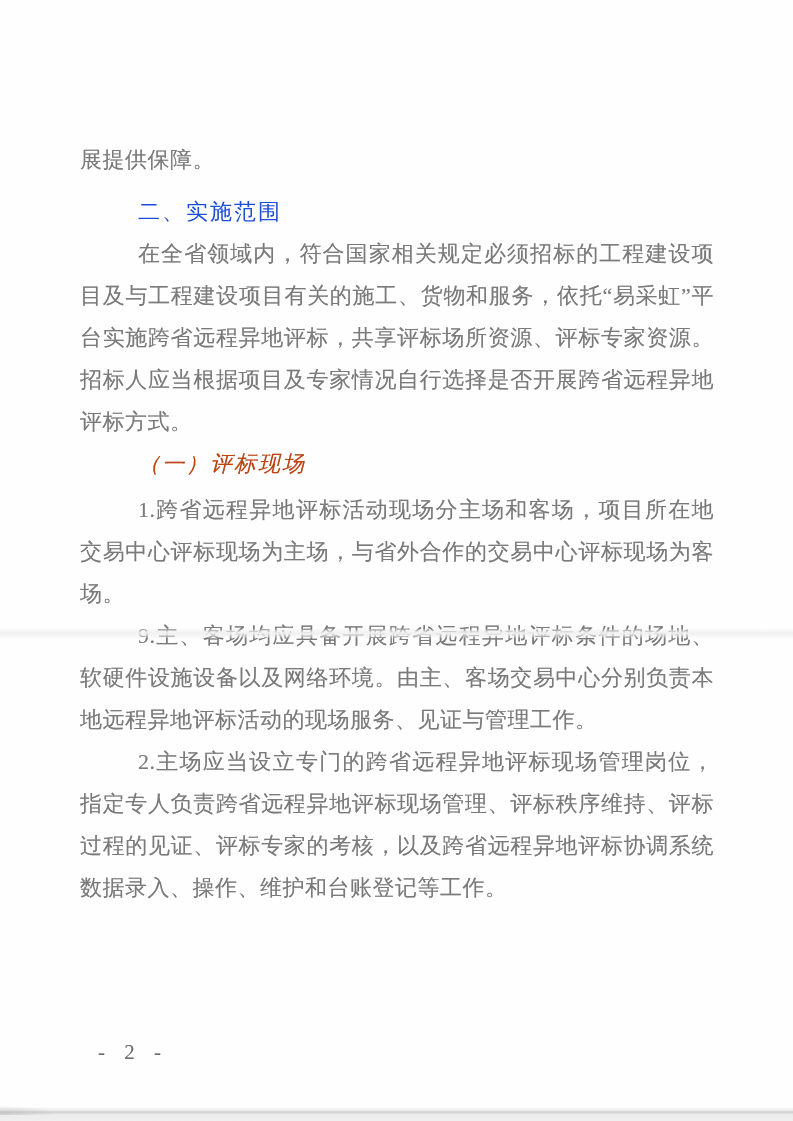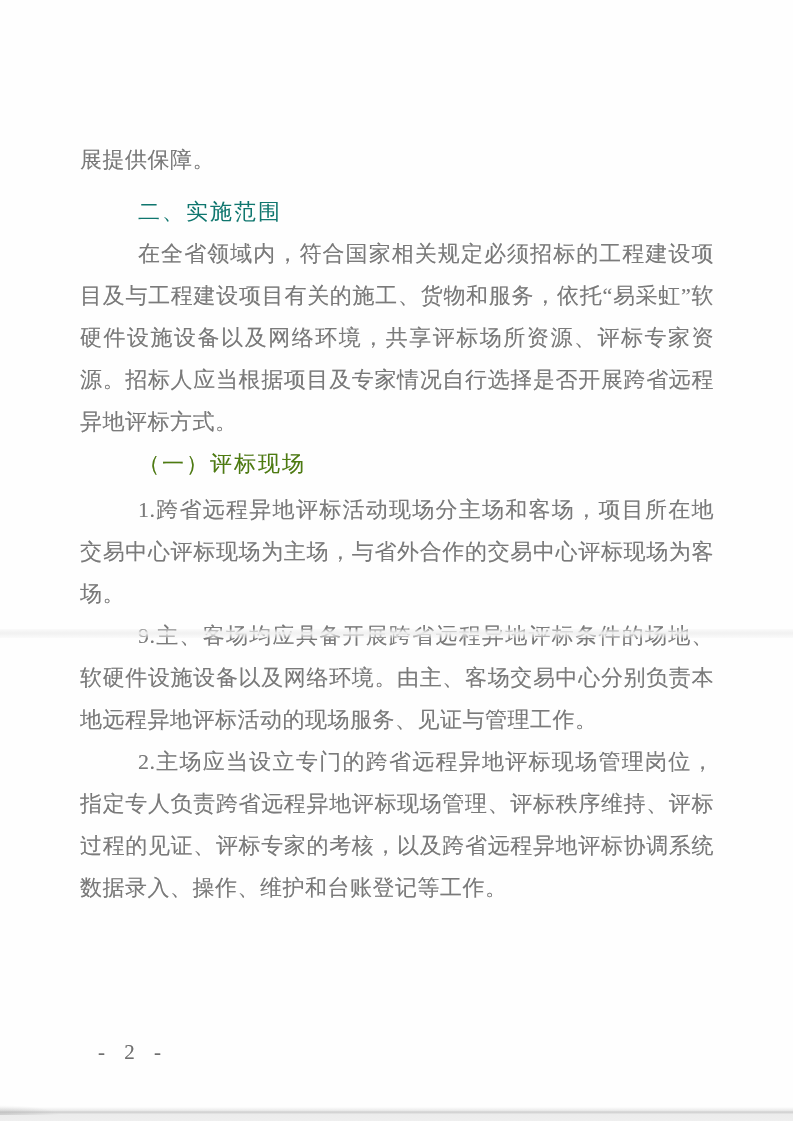--- a/index.html
+++ b/index.html
@@ -38,29 +38,30 @@
     text-align: justify;
     text-indent: 58px;
   }
   .para-cont {
     text-align: justify;
     text-indent: 0;
   }
   .heading-bold {
     font-family: "Liberation Sans", "DejaVu Sans", sans-serif;
     font-weight: bold;
-    color: #0f766e;
+    color: #1d4ed8;
     text-indent: 58px;
     letter-spacing: 2px;
     text-shadow: none;
   }
   .heading-kai {
-    color: #4d7c0f;
+    color: #c2410c;
     text-indent: 58px;
     letter-spacing: 2px;
+    font-style: italic;
   }
   .mt10 { margin-top: 10px !important; }
   .mt4  { margin-top: 4px  !important; }
   .scan-band {
     position: absolute;
     left: 0;
     top: 629px;
     width: 793px;
     height: 9px;
     background: linear-gradient(180deg, rgba(234,234,234,0.18), #f1f1f1 45%, rgba(236,236,236,0.2));
@@ -101,21 +102,21 @@
 </head>
 <body>
 
 <div class="scan-page">
 
   <div class="doc-content">
     <p class="para-cont">展提供保障。</p>
 
     <h2 class="heading-bold mt10">二、实施范围</h2>
 
-    <p class="para-body">在全省领域内，符合国家相关规定必须招标的工程建设项目及与工程建设项目有关的施工、货物和服务，依托“易采虹”软硬件设施设备以及网络环境，共享评标场所资源、评标专家资源。招标人应当根据项目及专家情况自行选择是否开展跨省远程异地评标方式。</p>
+    <p class="para-body">在全省领域内，符合国家相关规定必须招标的工程建设项目及与工程建设项目有关的施工、货物和服务，依托“易采虹”平台实施跨省远程异地评标，共享评标场所资源、评标专家资源。招标人应当根据项目及专家情况自行选择是否开展跨省远程异地评标方式。</p>
 
 
     <h3 class="heading-kai">（一）评标现场</h3>
 
     <p class="para-body mt4">1.跨省远程异地评标活动现场分主场和客场，项目所在地交易中心评标现场为主场，与省外合作的交易中心评标现场为客场。</p>
 
     <p class="para-body">9.主、客场均应具备开展跨省远程异地评标条件的场地、软硬件设施设备以及网络环境。由主、客场交易中心分别负责本地远程异地评标活动的现场服务、见证与管理工作。</p>
 
     <p class="para-body">2.主场应当设立专门的跨省远程异地评标现场管理岗位，指定专人负责跨省远程异地评标现场管理、评标秩序维持、评标过程的见证、评标专家的考核，以及跨省远程异地评标协调系统数据录入、操作、维护和台账登记等工作。</p>
 

